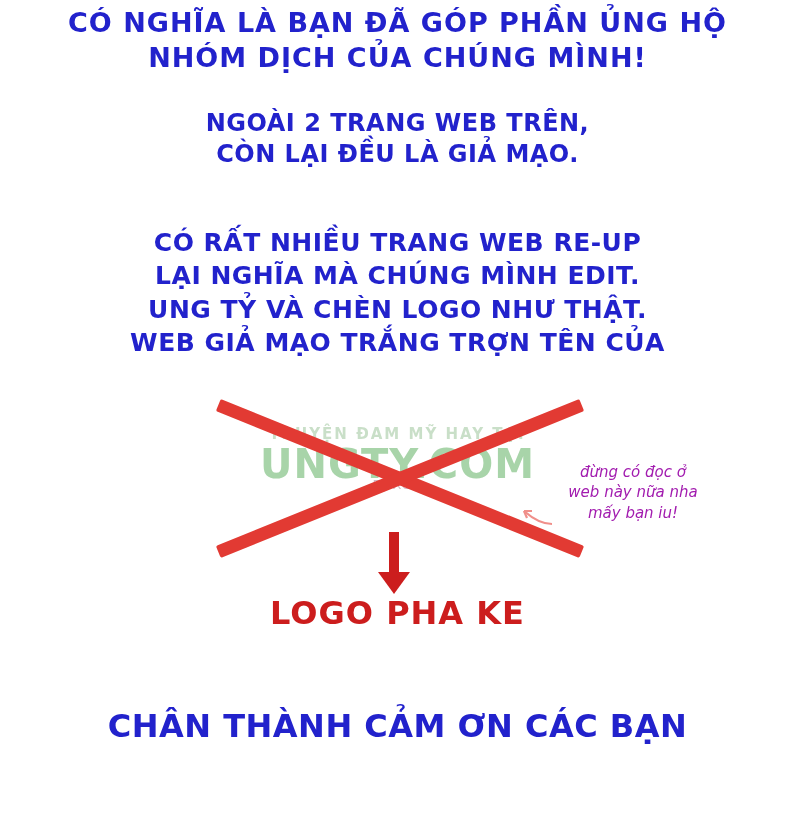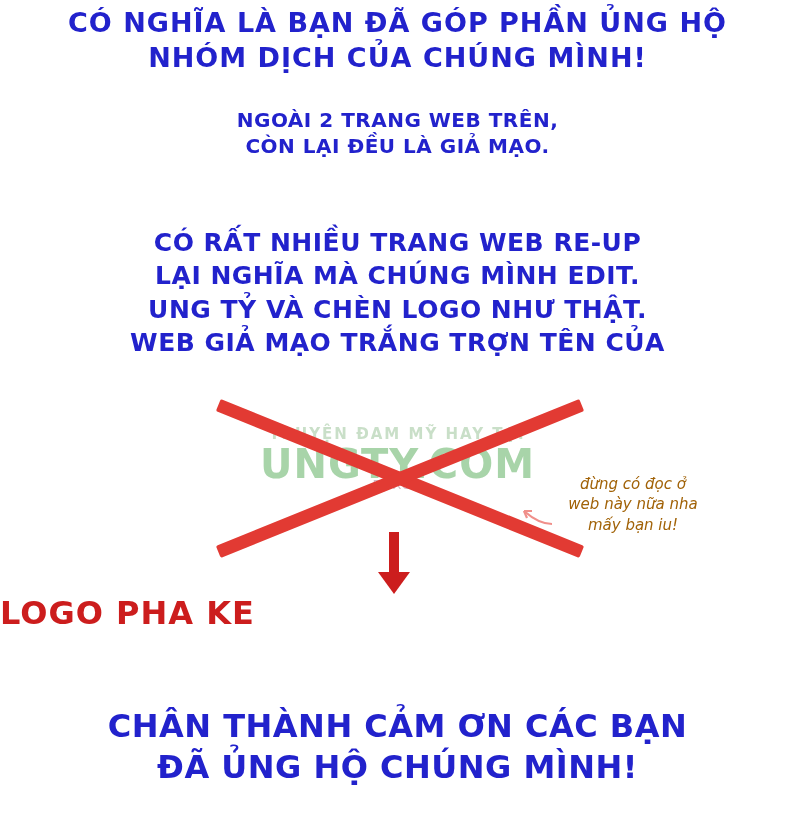--- a/index.html
+++ b/index.html
@@ -36,21 +36,21 @@
     font-weight: bold;
   }
 
   .b1 {
     top: 6px;
     font-size: 27px;
     letter-spacing: 1px;
   }
   .b2 {
     top: 108px;
-    font-size: 20px;
+    font-size: 24px;
   }
   .b3 {
     top: 226px;
     font-size: 25px;
     line-height: 1.33;
   }
   .b4 {
     top: 706px;
     font-size: 32px;
   }
@@ -119,23 +119,23 @@
     background: #e23a33;
     border-radius: 2px;
   }
   .x-bar.a { transform: rotate(22deg); }
   .x-bar.b { transform: rotate(-22deg); }
 
   
   .note {
     position: absolute;
     left: 548px;
-    top: 474px;
+    top: 462px;
     width: 170px;
-    color: #a16207;
+    color: #a21caf;
     font-size: 15px;
     line-height: 1.35;
     font-style: italic;
     text-align: center;
   }
   .note-arrow {
     position: absolute;
     left: 520px;
     top: 498px;
     width: 34px;
@@ -149,21 +149,21 @@
     top: 532px;
     width: 44px;
     height: 62px;
   }
 
   .logo-fake {
     position: absolute;
     left: 0;
     top: 594px;
     width: 795px;
-    text-align: left;
+    text-align: center;
     color: #cc1d1d;
     font-size: 32px;
     font-weight: bold;
     letter-spacing: 1px;
   }
 </style>
 </head>
 <body>
 
 <div class="page">
@@ -209,16 +209,15 @@
 
   <svg class="down-arrow" viewBox="0 0 44 62">
     <rect x="17" y="0" width="10" height="44" fill="#cc1d1d"></rect>
     <polygon points="6,40 38,40 22,62" fill="#cc1d1d"></polygon>
   </svg>
 
   <div class="logo-fake">LOGO PHA KE</div>
 
   <div class="block blue b4">
     <div>CHÂN THÀNH CẢM ƠN CÁC BẠN</div>
-    <div>ĐÃ ỦNG HỘ CHÚNG MÌNH!</div>
   </div>
 
 </div>
 
 </body></html>

